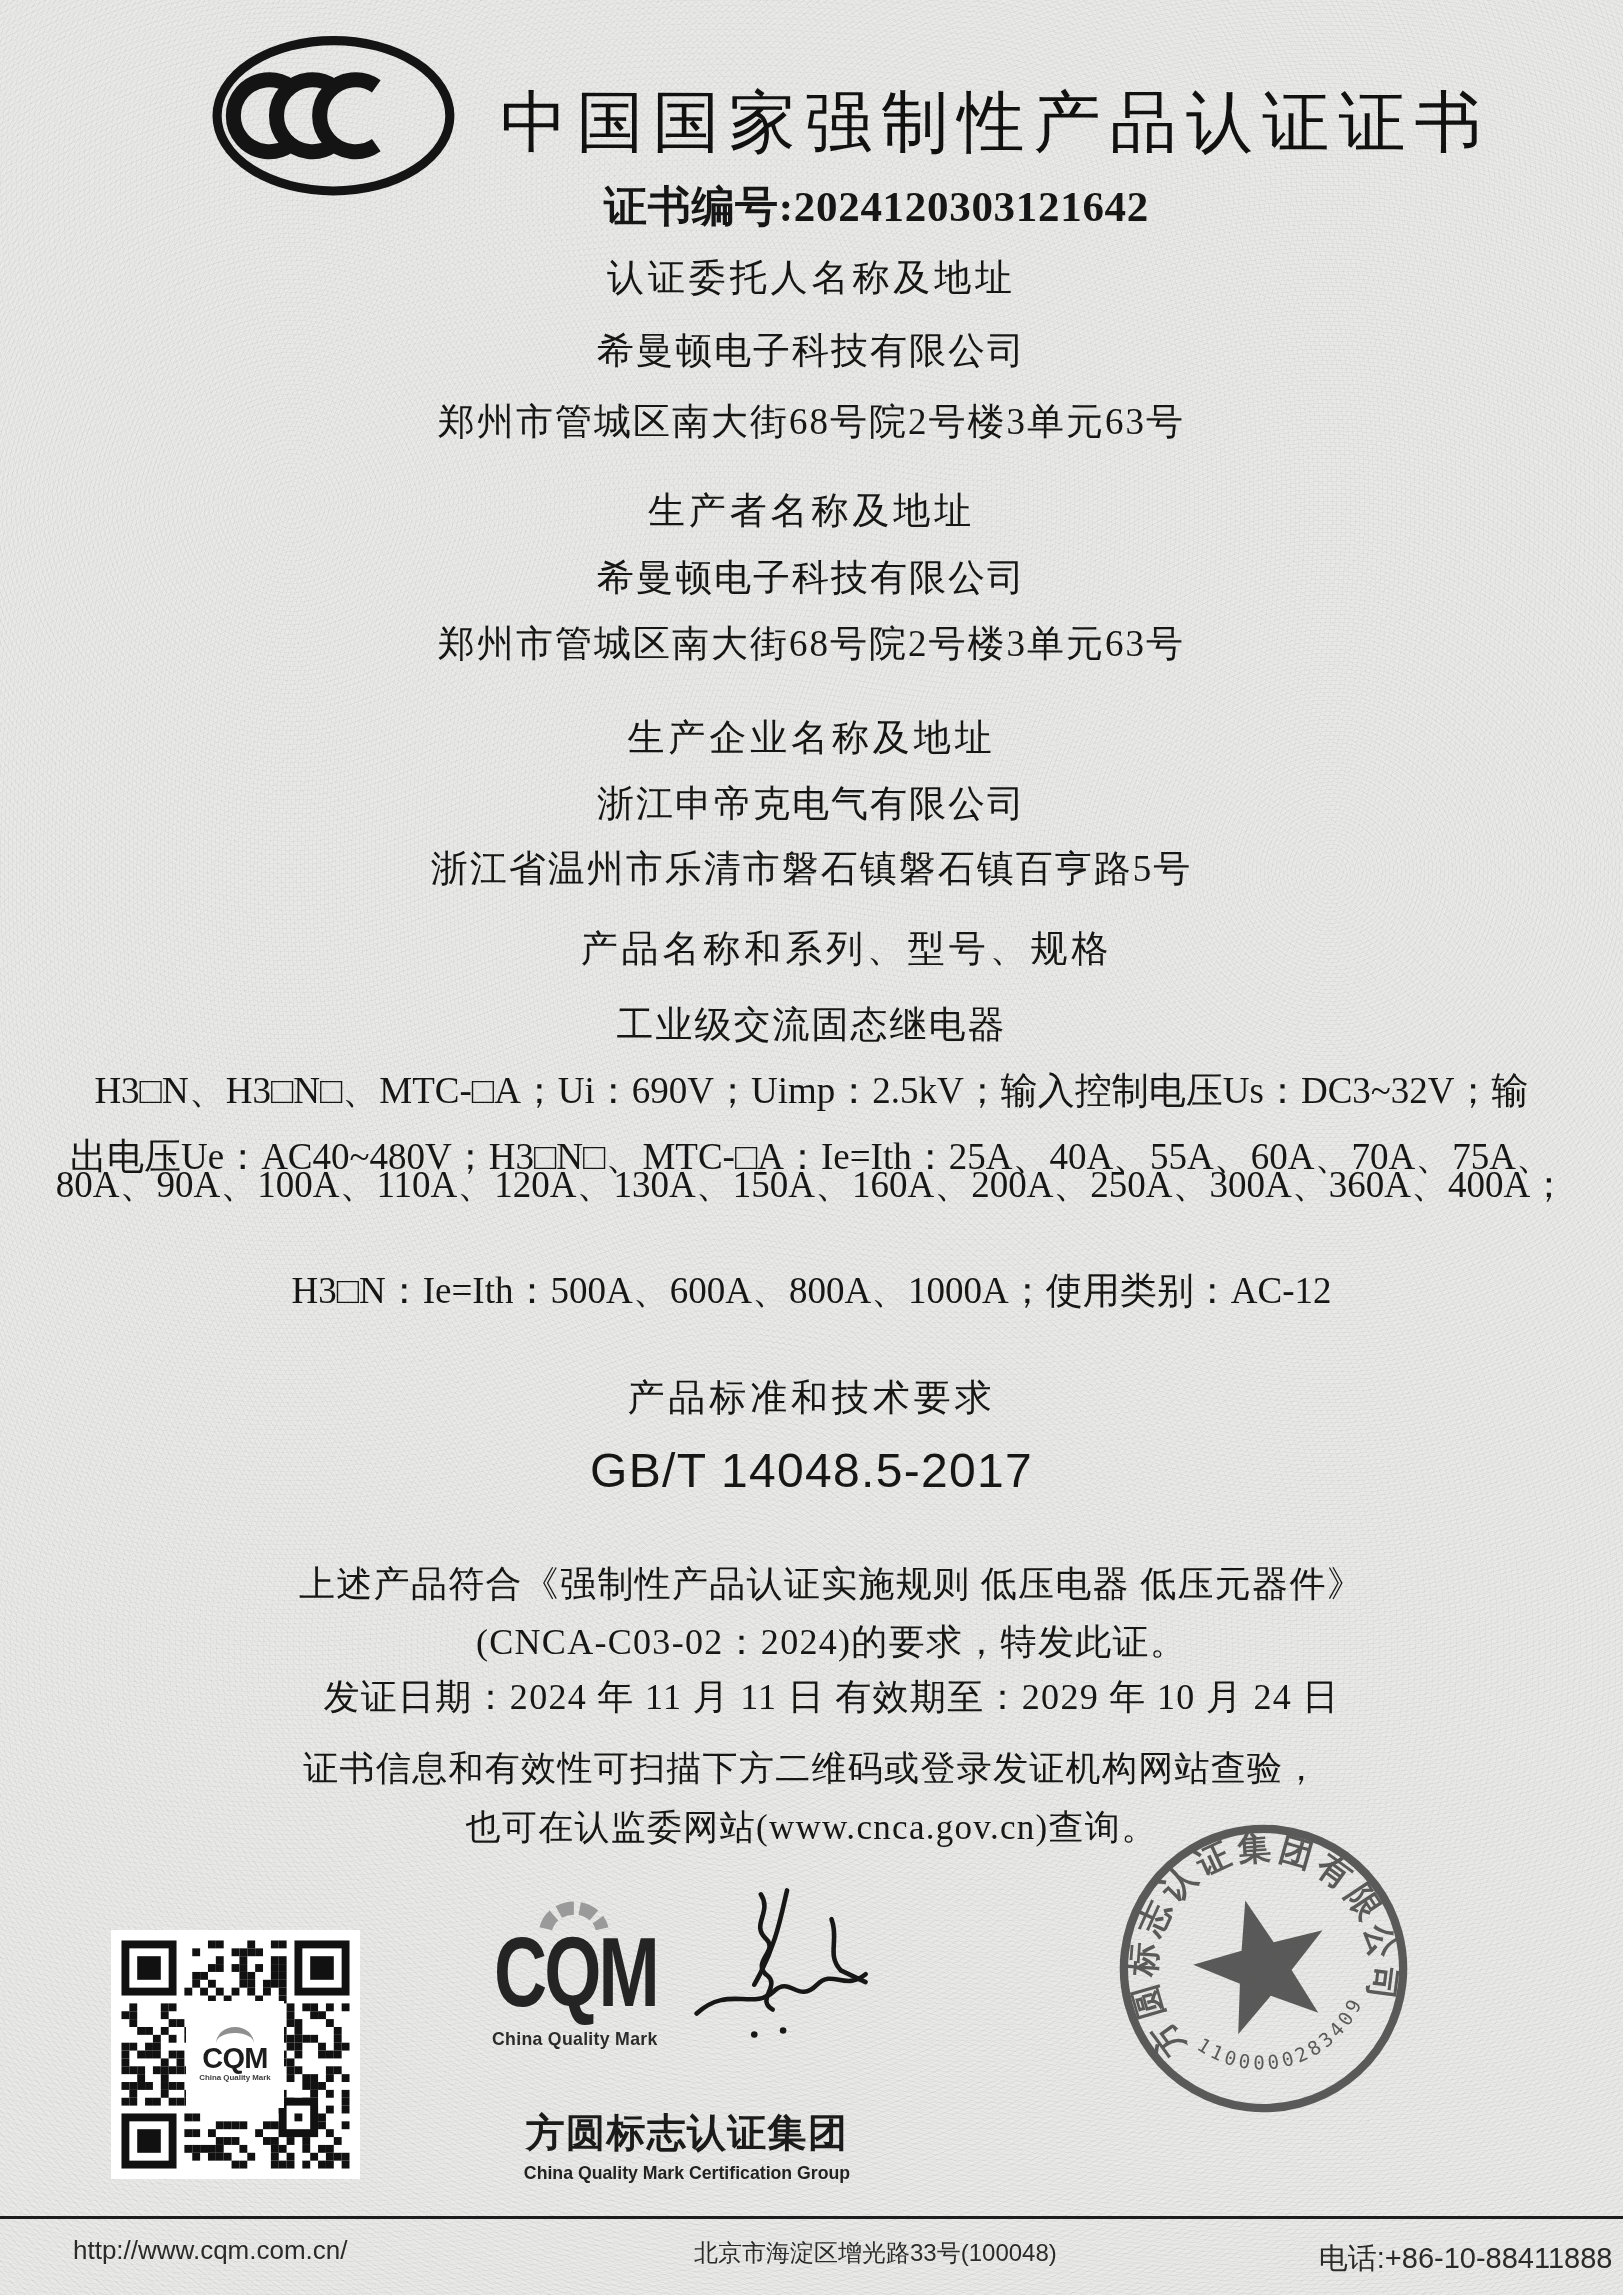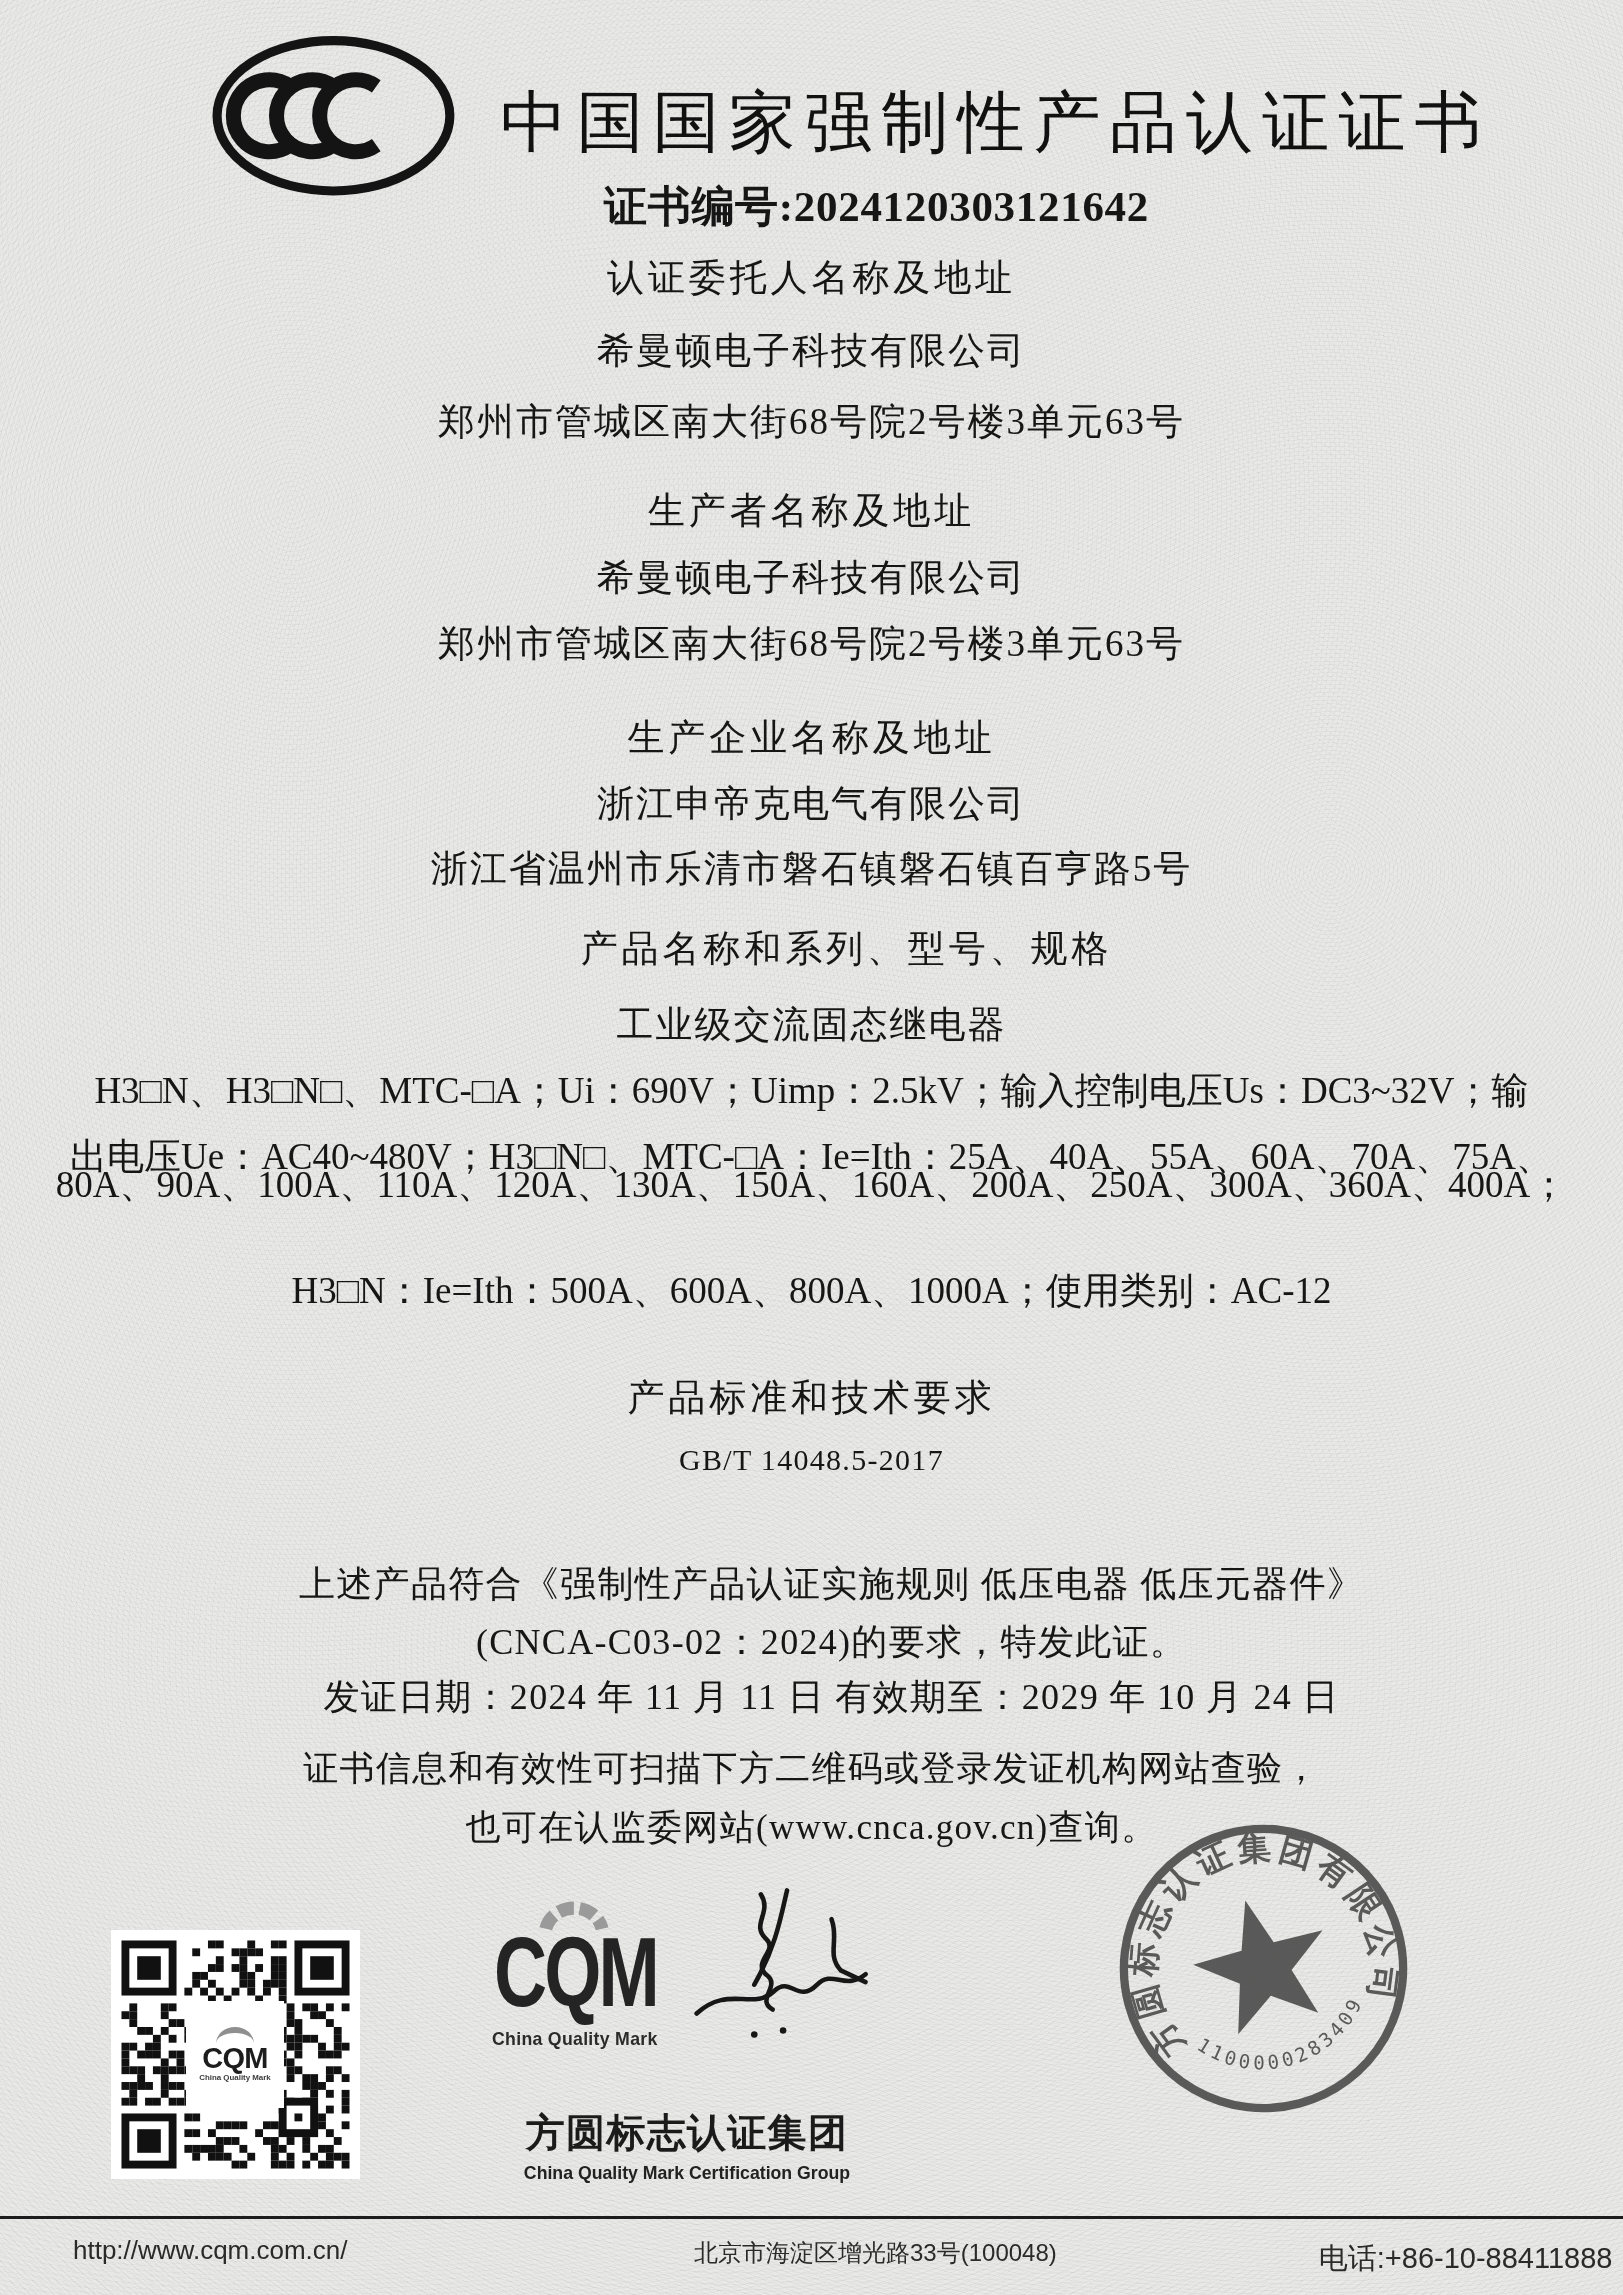--- a/index.html
+++ b/index.html
@@ -14,21 +14,21 @@
       repeating-radial-gradient(circle at 60% 8%, rgba(90,90,90,.035) 0 1px, transparent 1px 5.2px),
       #e9e9e7;
   }
   .abs{position:absolute;}
   .cline{position:absolute;left:0;width:1623px;text-align:center;white-space:nowrap;}
   .title{font-size:67px;font-weight:normal;letter-spacing:9.2px;color:#111;}
   .certno{font-size:43px;font-weight:600;letter-spacing:0.7px;font-family:"Liberation Serif", serif;}
   .sec-h{font-size:37px;font-weight:normal;letter-spacing:3.9px;font-family:"Liberation Serif", serif;}
   .body-t{font-size:37px;letter-spacing:2px;font-family:"Liberation Serif", serif;}
   .spec{font-size:37px;letter-spacing:0px;font-family:"Liberation Serif", serif;}
-  .gbt{font-size:30px;letter-spacing:1.3px;font-family:Liberation Serif, serif;}
+  .gbt{font-size:48px;letter-spacing:1.3px;}
   .stmt{font-size:36px;letter-spacing:1.3px;font-family:"Liberation Serif", serif;padding-left:20px;}
   .note{font-size:35px;letter-spacing:1.3px;font-family:"Liberation Serif", serif;}
   .footer-line{position:absolute;left:0;top:2216px;width:1623px;height:2.6px;background:#1c1c1c;}
   .foot{font-size:33px;color:#2a2a2a;}
   .qr-wrap{position:absolute;left:111px;top:1930px;width:249px;height:249px;background:#fff;}
   .qr-label{position:absolute;left:75px;top:71px;width:98px;height:107px;background:#fff;
     display:flex;flex-direction:column;align-items:center;justify-content:center;}
   .qr-label .crown{width:38px;height:10.5px;border-top:6.5px solid #8f8f8f;border-radius:50%/100% 100% 0 0;}
   .qr-label .acr{font-size:29px;font-weight:bold;color:#1d1d1d;letter-spacing:-0.7px;line-height:1;}
   .qr-label .tag{font-size:7.9px;font-weight:bold;color:#3a3a3a;white-space:nowrap;}

